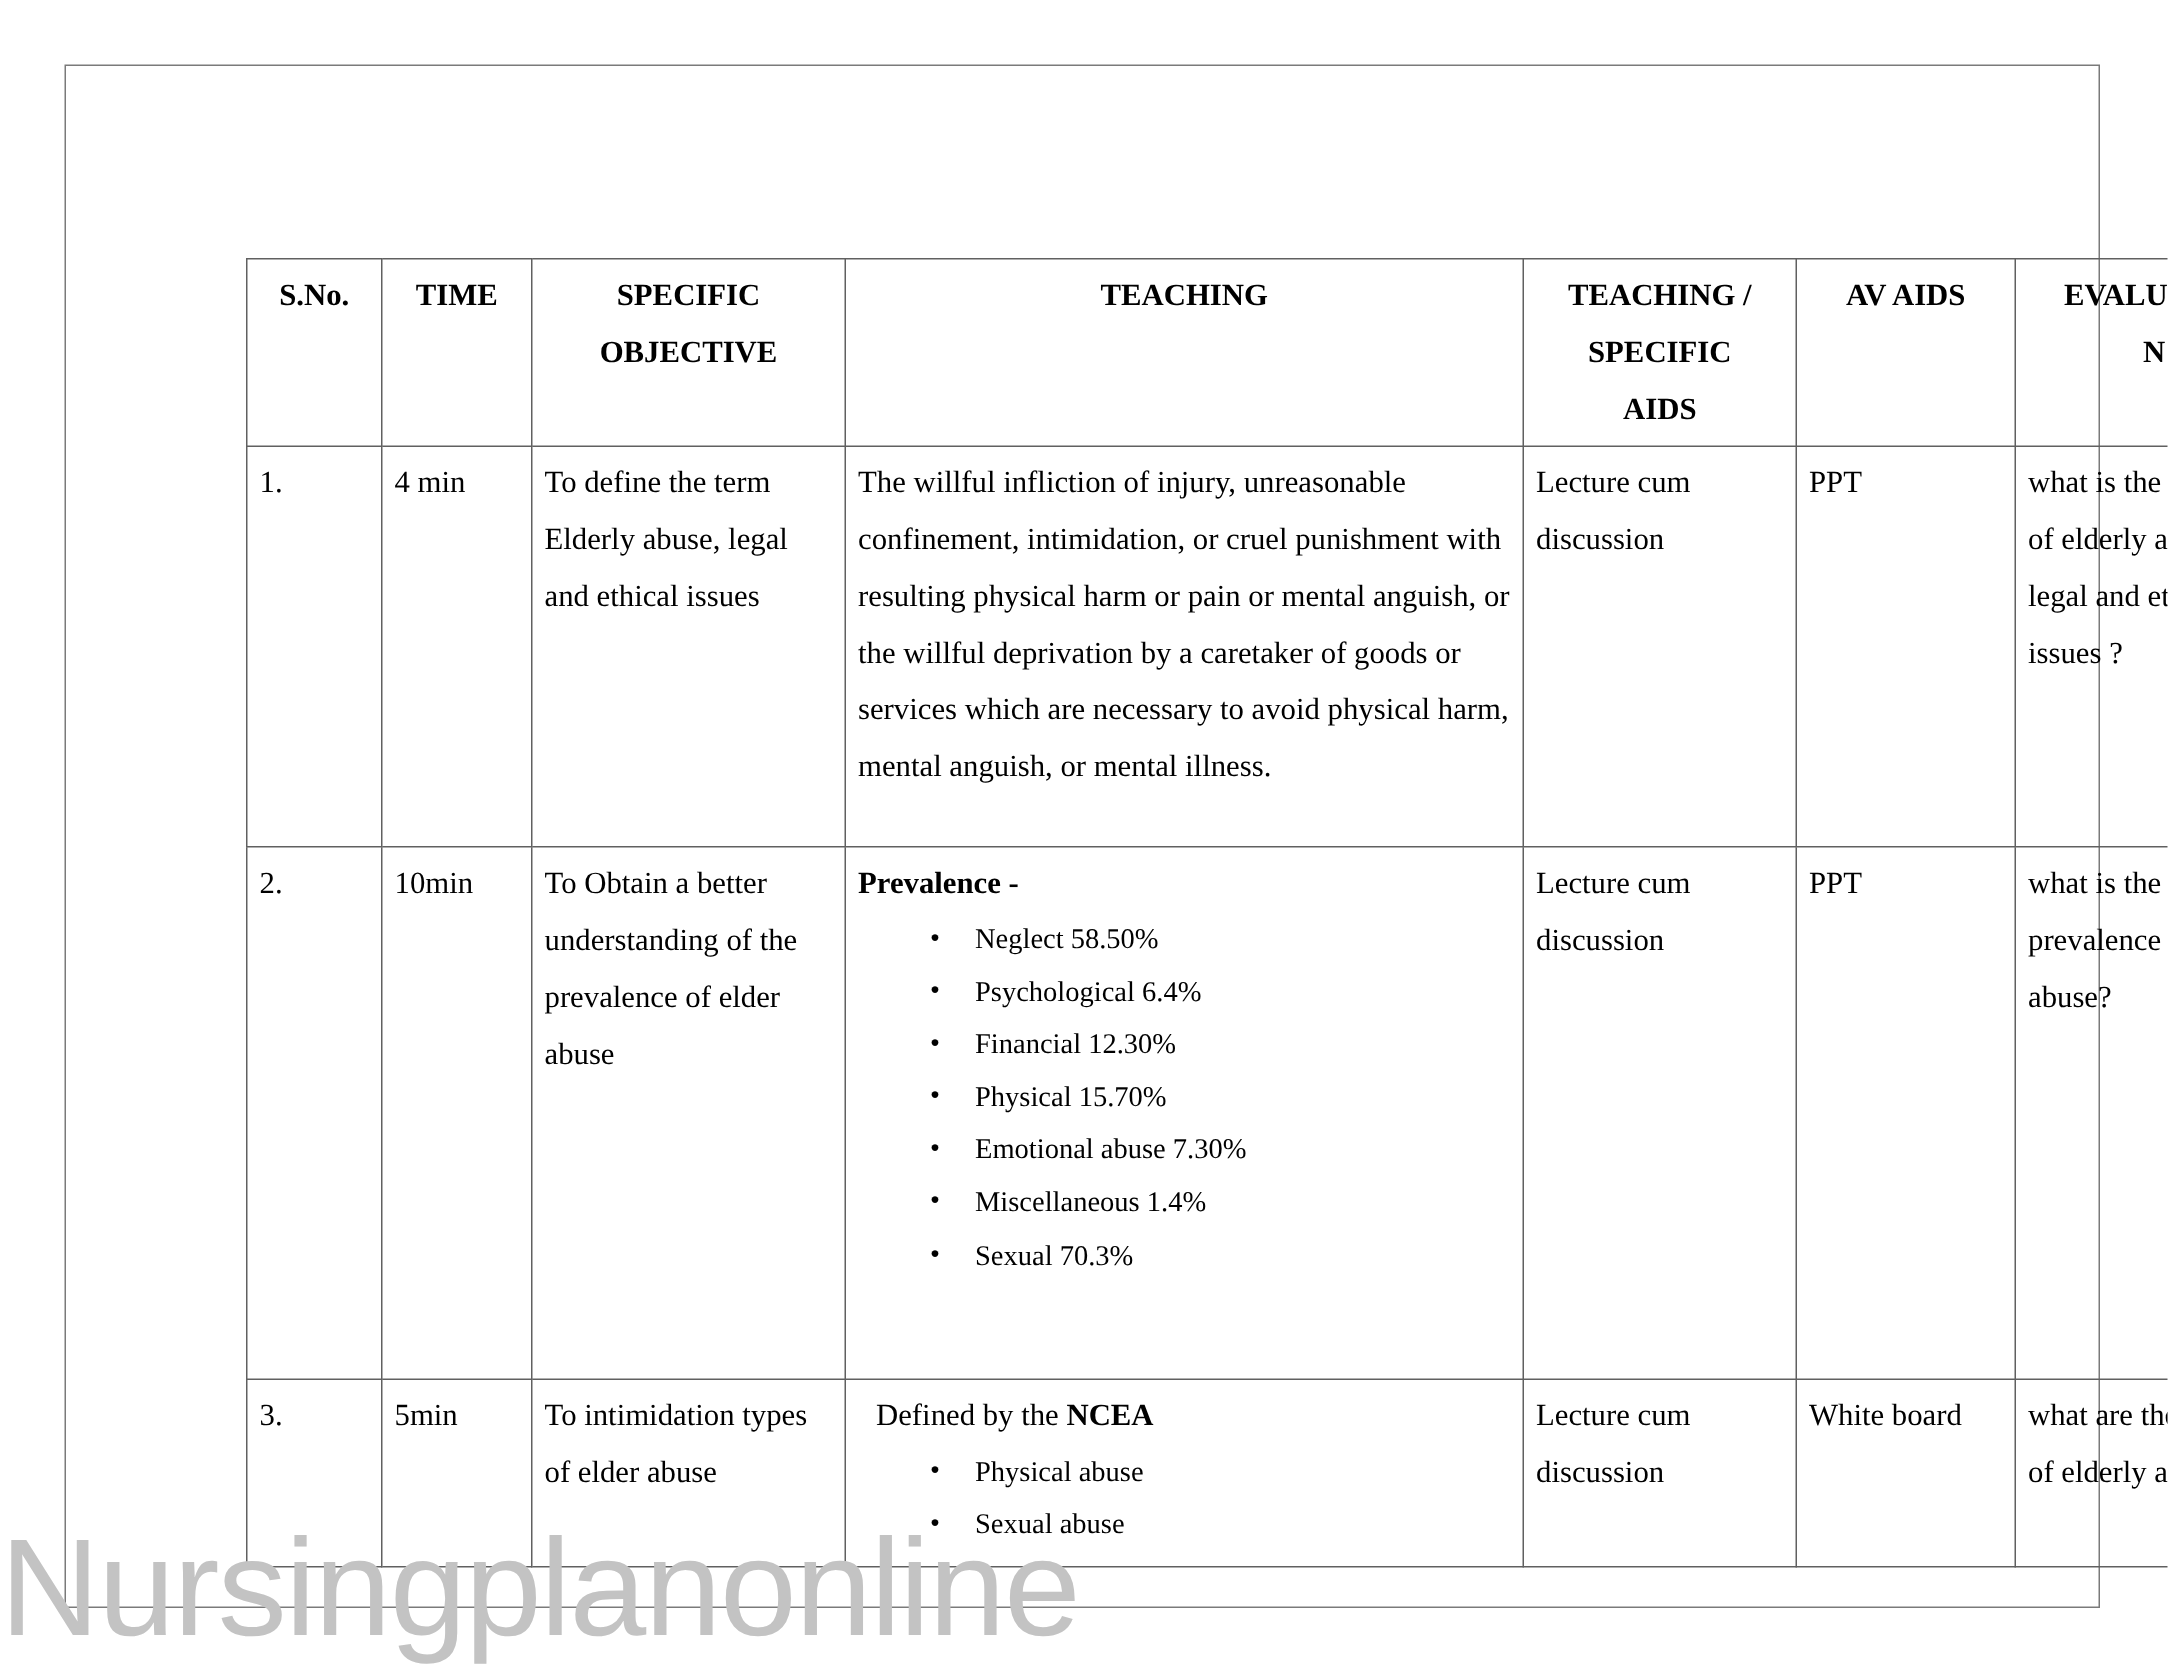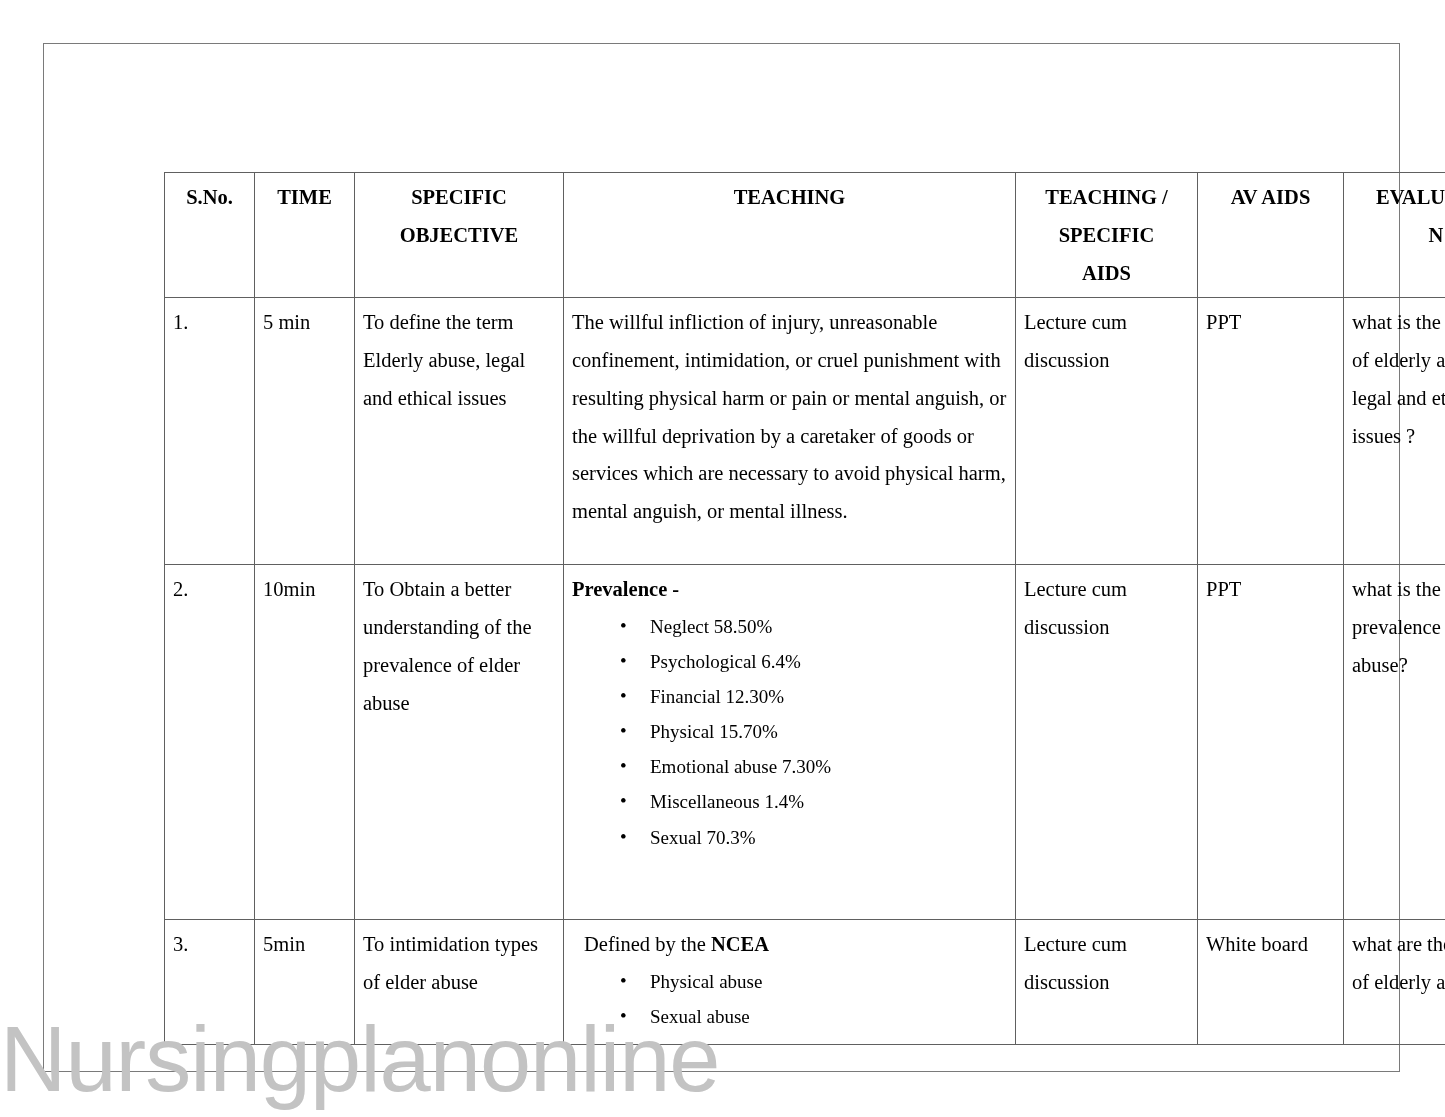--- a/index.html
+++ b/index.html
@@ -160,21 +160,21 @@
         </th>
       </tr>
     </thead>
     <tbody>
 
       <tr class="row-1">
         <td>
           <span class="cell-text">1.</span>
         </td>
         <td>
-          <span class="cell-text">5 min</span>
+          <span class="cell-text">4 min</span>
         </td>
         <td>
           <span class="cell-text">To define the term Elderly abuse, legal and ethical issues</span>
         </td>
         <td>
           <span class="cell-text">The willful infliction of injury, unreasonable confinement, intimidation, or cruel punishment with resulting physical harm or pain or mental anguish, or the willful deprivation by a caretaker of goods or services which are necessary to avoid physical harm, mental anguish, or mental illness.</span>
         </td>
         <td>
           <span class="cell-text">Lecture cum discussion</span>
         </td>

